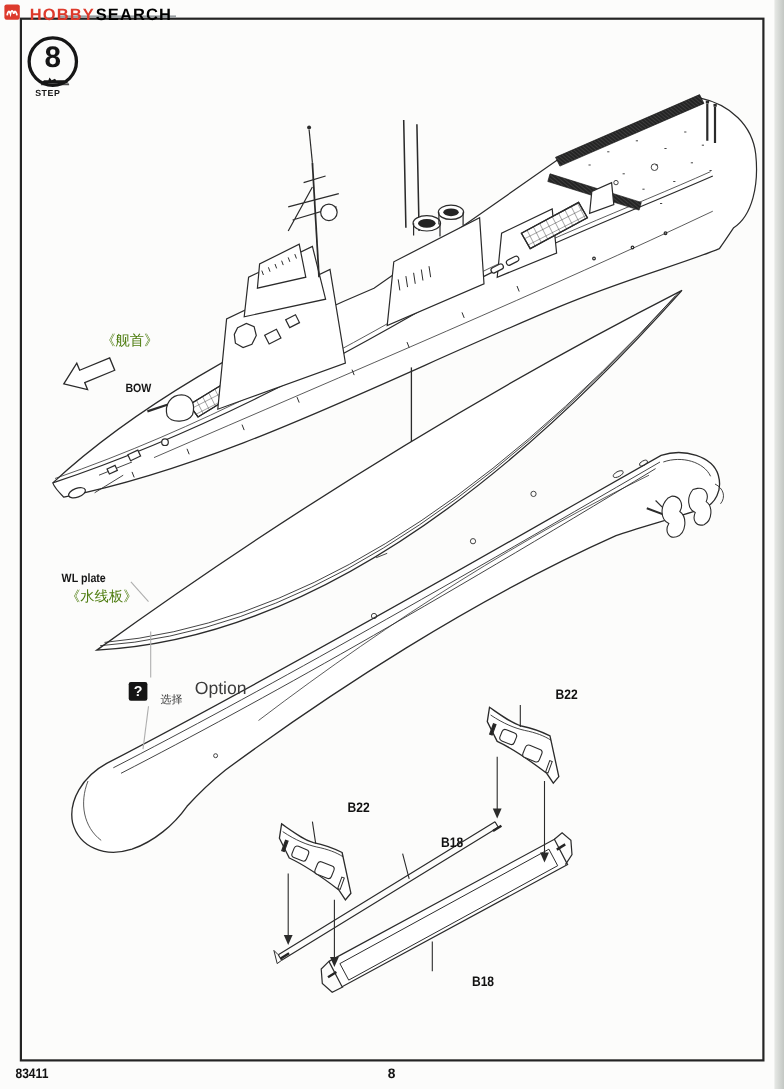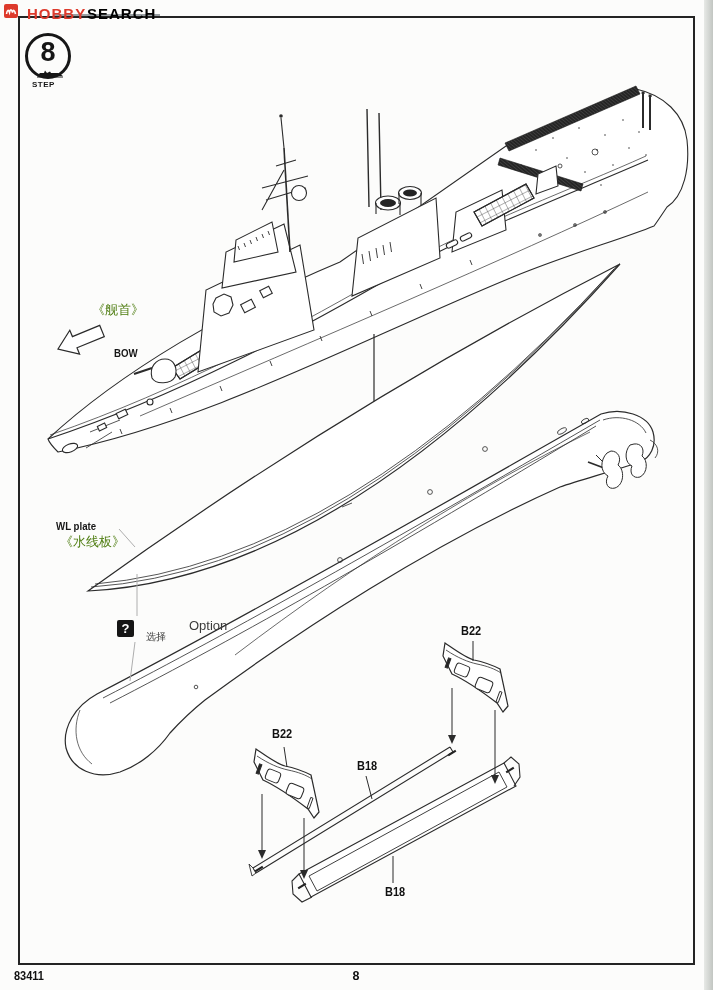--- a/index.html
+++ b/index.html
@@ -23,24 +23,24 @@
   #step-badge{position:absolute;left:25px;top:33px;width:46px;height:46px;border:3px solid #161616;
         border-radius:50%;box-sizing:border-box;background:#fcfcfb;}
   #step-badge .num{position:absolute;left:0;right:0;top:1px;text-align:center;
         font-size:27px;font-weight:900;color:#161616;}
   #step-badge .word{position:absolute;left:4px;top:44px;font-size:8px;font-weight:900;
         letter-spacing:.5px;color:#161616;}
   #step-badge svg{position:absolute;left:9px;top:33px;}
   
   .cn{font-size:13px;color:#4d7c0f;}
   .en{font-weight:bold;font-size:11px;color:#161616;}
-  .part{font-weight:bold;font-size:12.5px;color:#111;}
+  .part{font-weight:bold;font-size:12.5px;color:#111;margin-left:44px;}
   #option-box{position:absolute;left:117px;top:620px;width:17px;height:17px;background:#151515;
         color:#fff;font-weight:900;font-size:13px;text-align:center;line-height:17px;border-radius:2px;}
-  #option-en{left:149px;top:619px;font-size:13px;color:#3a3a3a;padding-left:40px;}
+  #option-en{left:137px;top:619px;font-size:16px;color:#3a3a3a;padding-left:40px;}
   #option-cn{left:146px;top:632px;font-size:10px;color:#3a3a3a;}
   
   .footer{font-weight:bold;font-size:12.5px;color:#111;}
 </style>
 </head>
 <body>
 
 <div id="page">
 
   <div id="scan-edge"></div>

